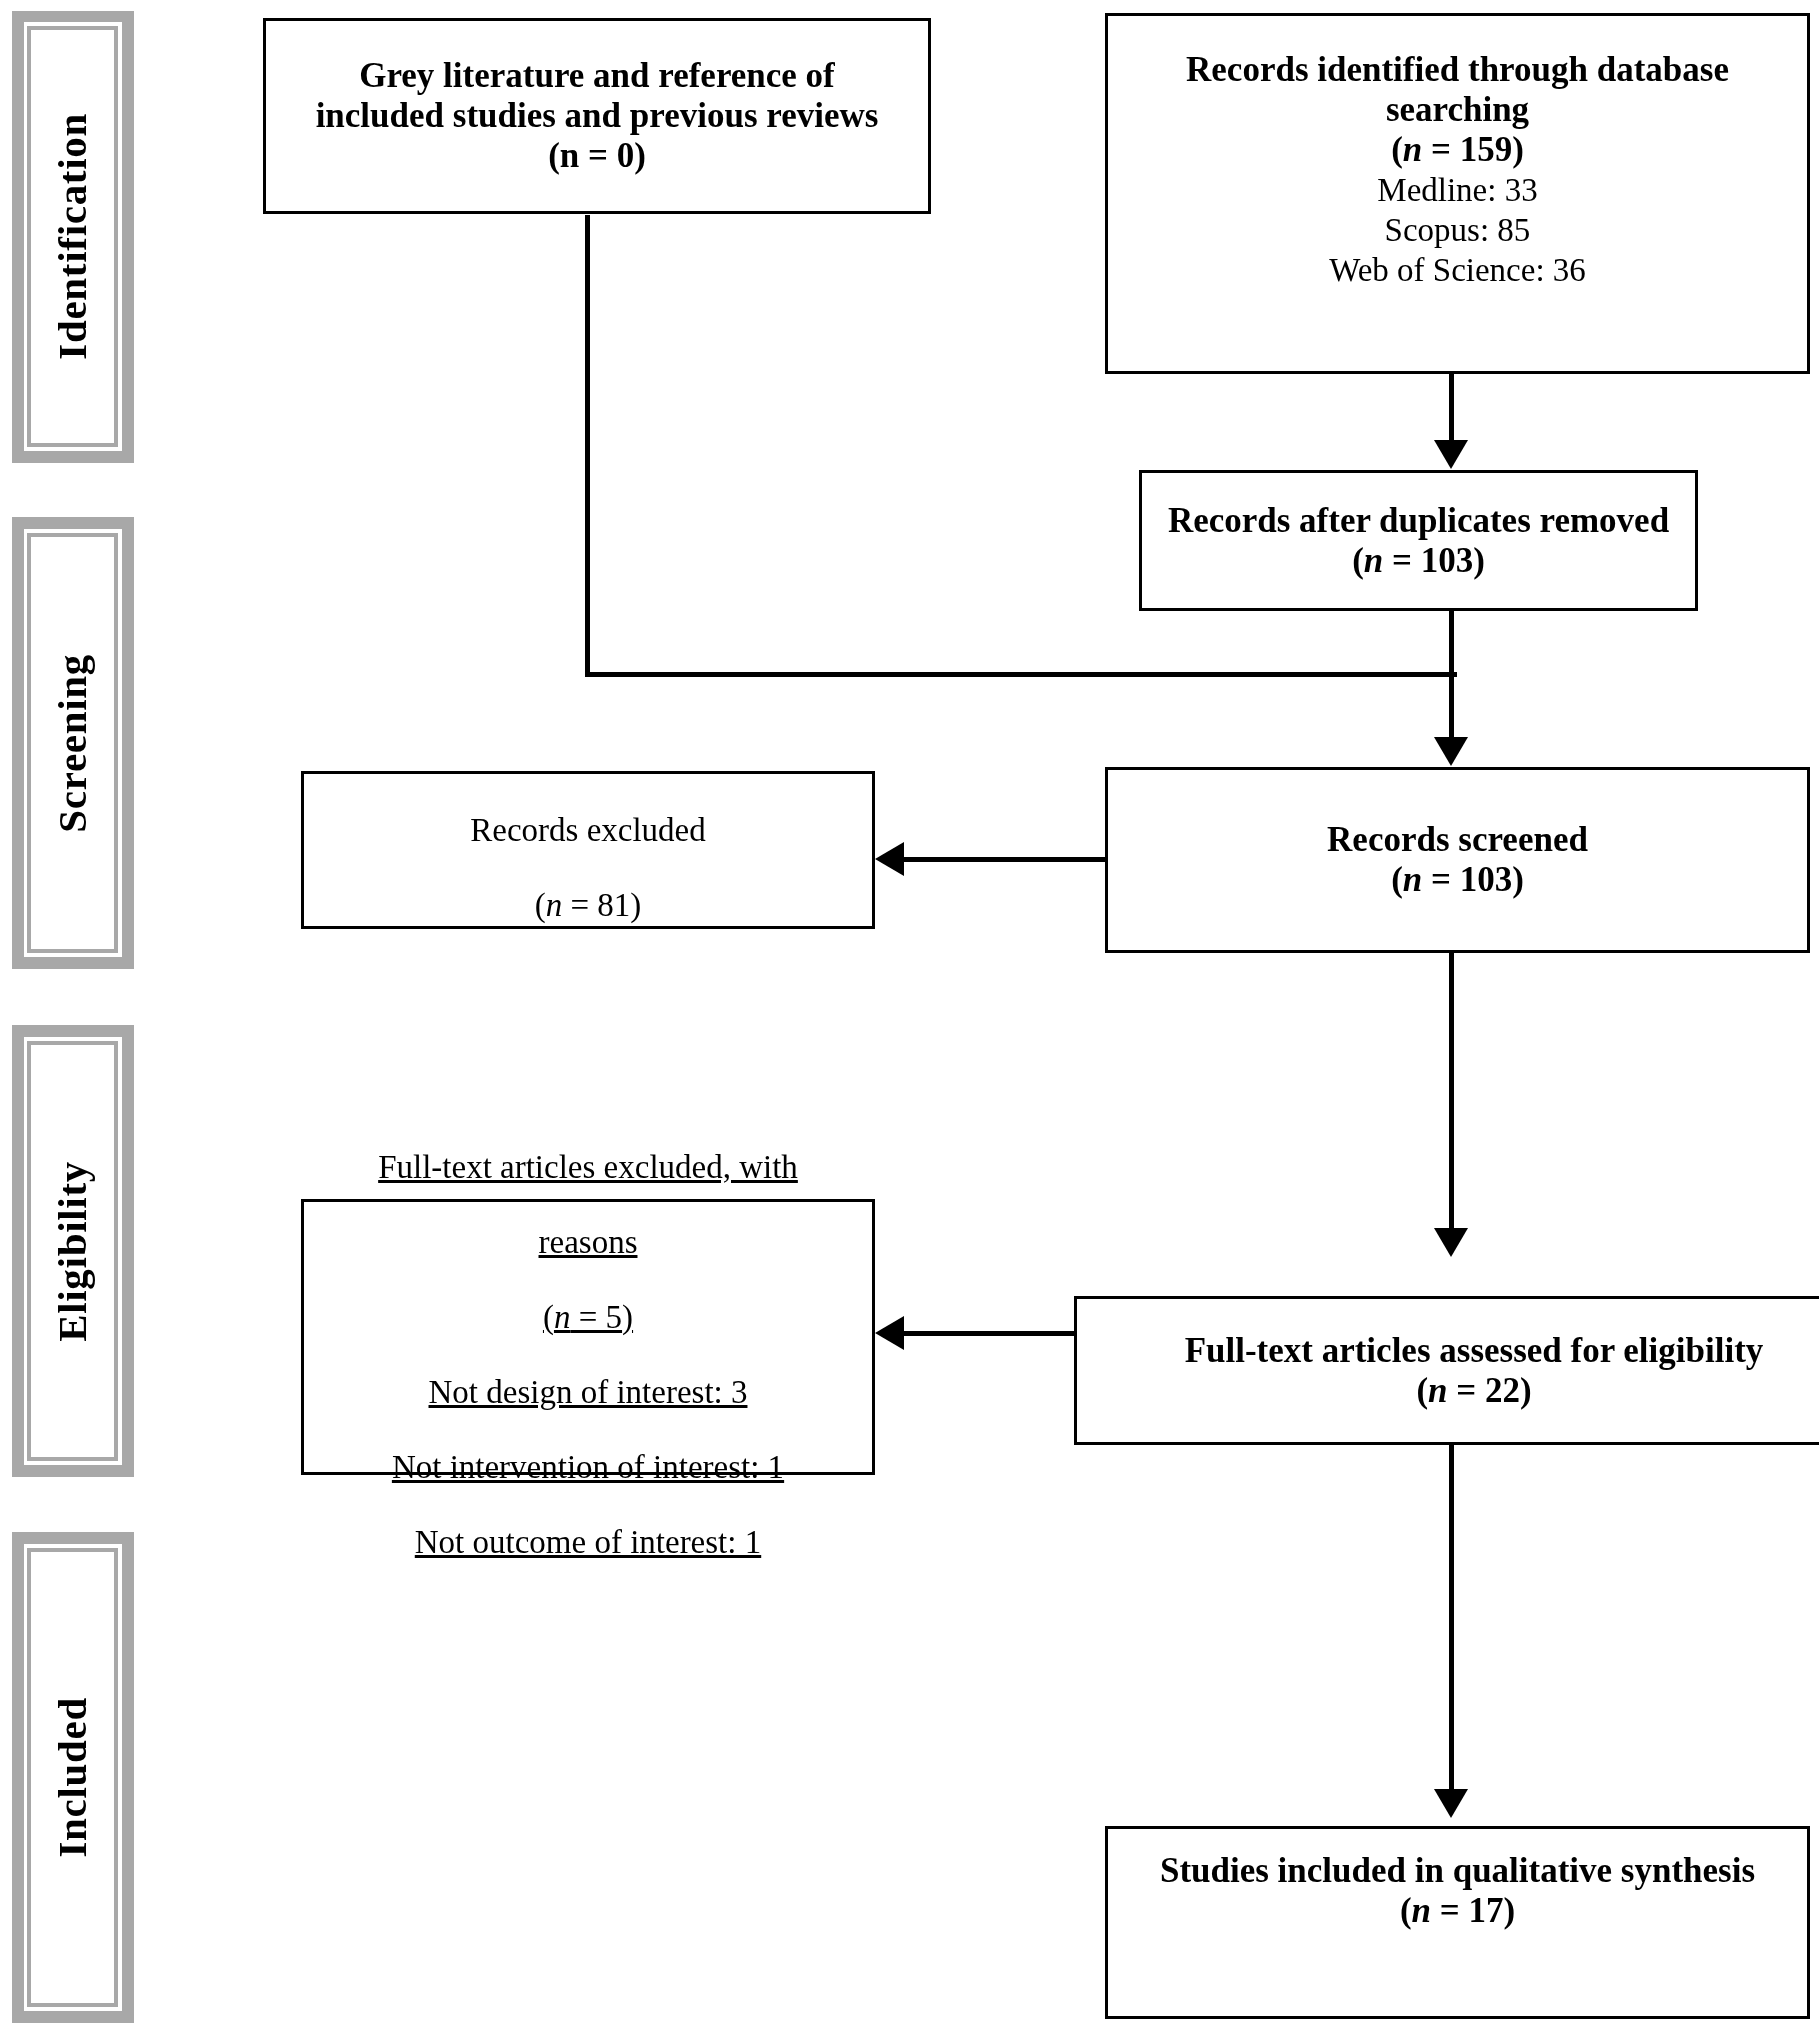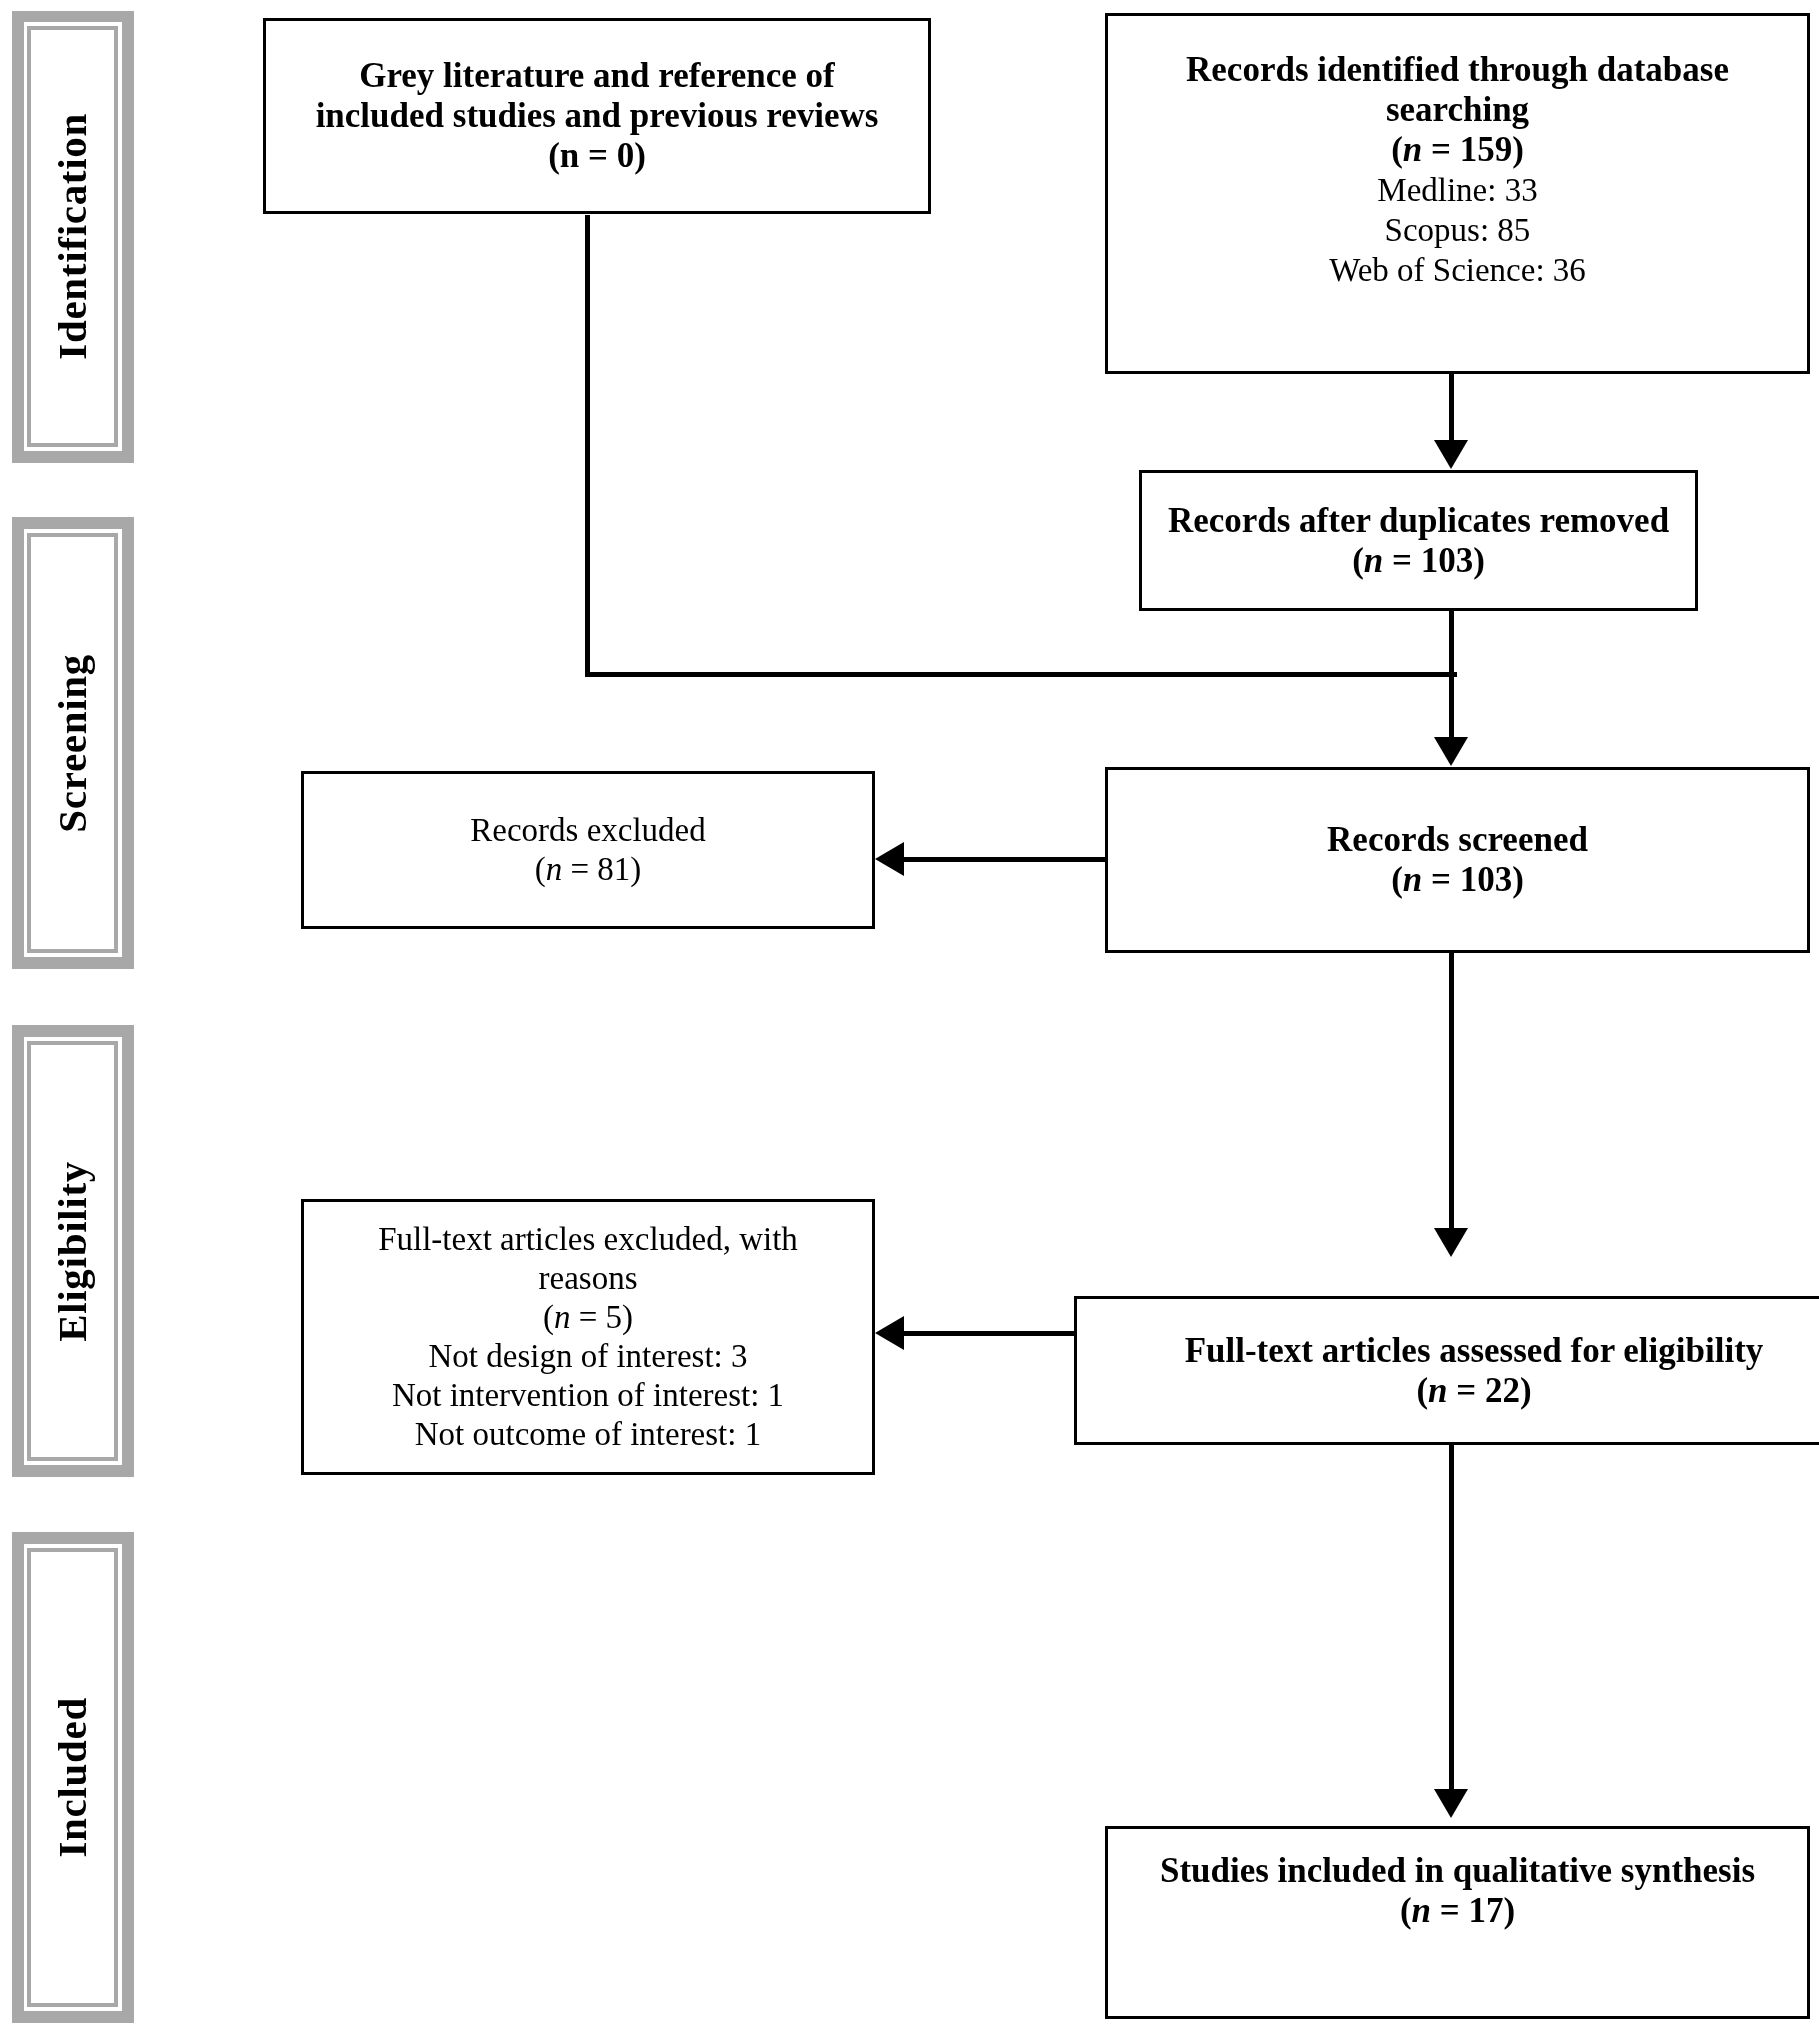--- a/index.html
+++ b/index.html
@@ -46,21 +46,21 @@
     background:#fff;
     display:flex;
     flex-direction:column;
     align-items:center;
     justify-content:center;
     text-align:center;
     padding:6.5px 15.7px;
   }
   .box .ln{display:block;width:100%;}
   .f-head{font-size:35px;line-height:1.14;font-weight:bold;}
-  .f-head-reg{font-size:33px;line-height:1.18;font-weight:normal;}
+  .f-head-reg{font-size:33px;line-height:1.18;font-weight:normal;margin-top:36px;}
   .f-sub{font-size:33px;line-height:1.22;font-weight:normal;}
   .nitalic{font-style:italic;}
 
   
   .vline{position:absolute;background:#000;width:4.6px;}
   .hline{position:absolute;background:#000;height:4.6px;}
   .arrow-down{
     position:absolute;
     width:0;height:0;
     border-left:17px solid transparent;
@@ -156,21 +156,21 @@
   <div class="box" style="left:1105px; top:767px; width:705px; height:186px;">
     <span class="ln f-head">Records screened</span>
     <span class="ln f-head"><span>(</span><span class="nitalic">n</span><span> = 103</span><span>)</span></span>
   </div>
 
   <div class="box" style="left:301px; top:771px; width:574px; height:158px;">
     <span class="ln f-head-reg">Records excluded</span>
     <span class="ln f-head-reg"><span>(</span><span class="nitalic">n</span><span> = 81</span><span>)</span></span>
   </div>
 
-  <div class="box" style="left:301px; top:1199px; width:574px; height:276px;">
+  <div class="box" style="left:301px; top:1199px; width:574px; height:276px;text-decoration:underline;">
     <span class="ln f-head-reg">Full-text articles excluded, with</span>
     <span class="ln f-head-reg">reasons</span>
     <span class="ln f-head-reg"><span>(</span><span class="nitalic">n</span><span> = 5</span><span>)</span></span>
     <span class="ln f-head-reg">Not design of interest: 3</span>
     <span class="ln f-head-reg">Not intervention of interest: 1</span>
     <span class="ln f-head-reg">Not outcome of interest: 1</span>
   </div>
 
   <div class="box" style="left:1074px; top:1296px; width:800px; height:149px;">
     <span class="ln f-head">Full-text articles assessed for eligibility</span>

